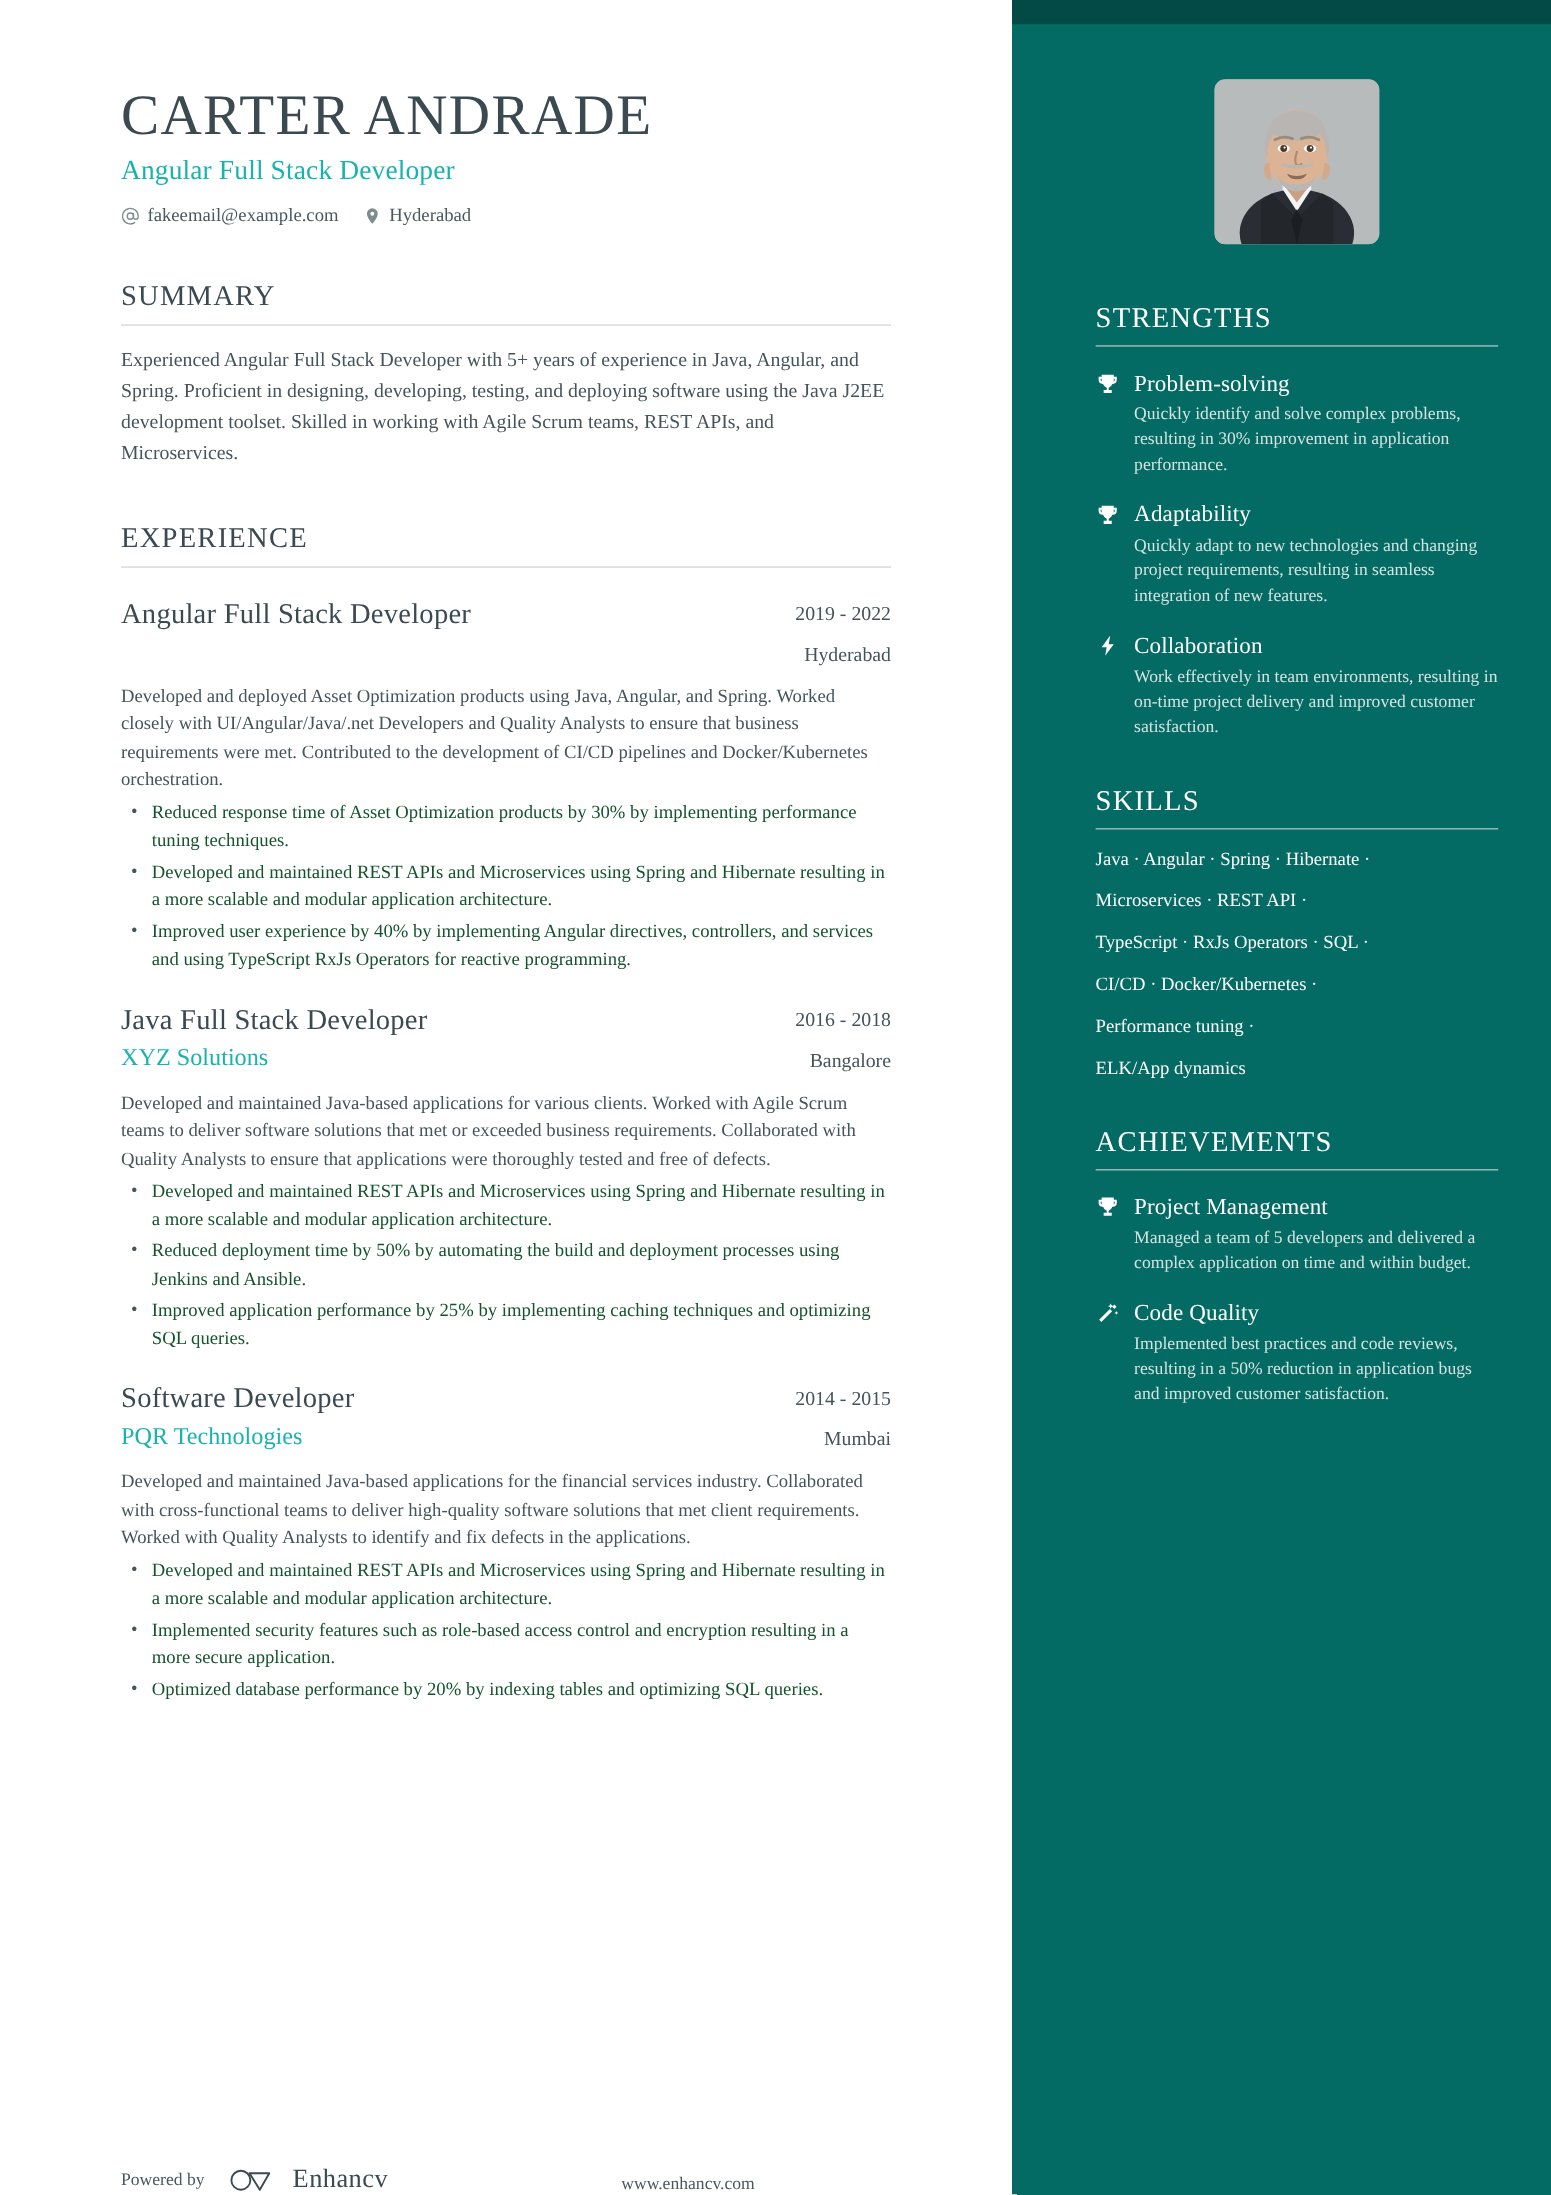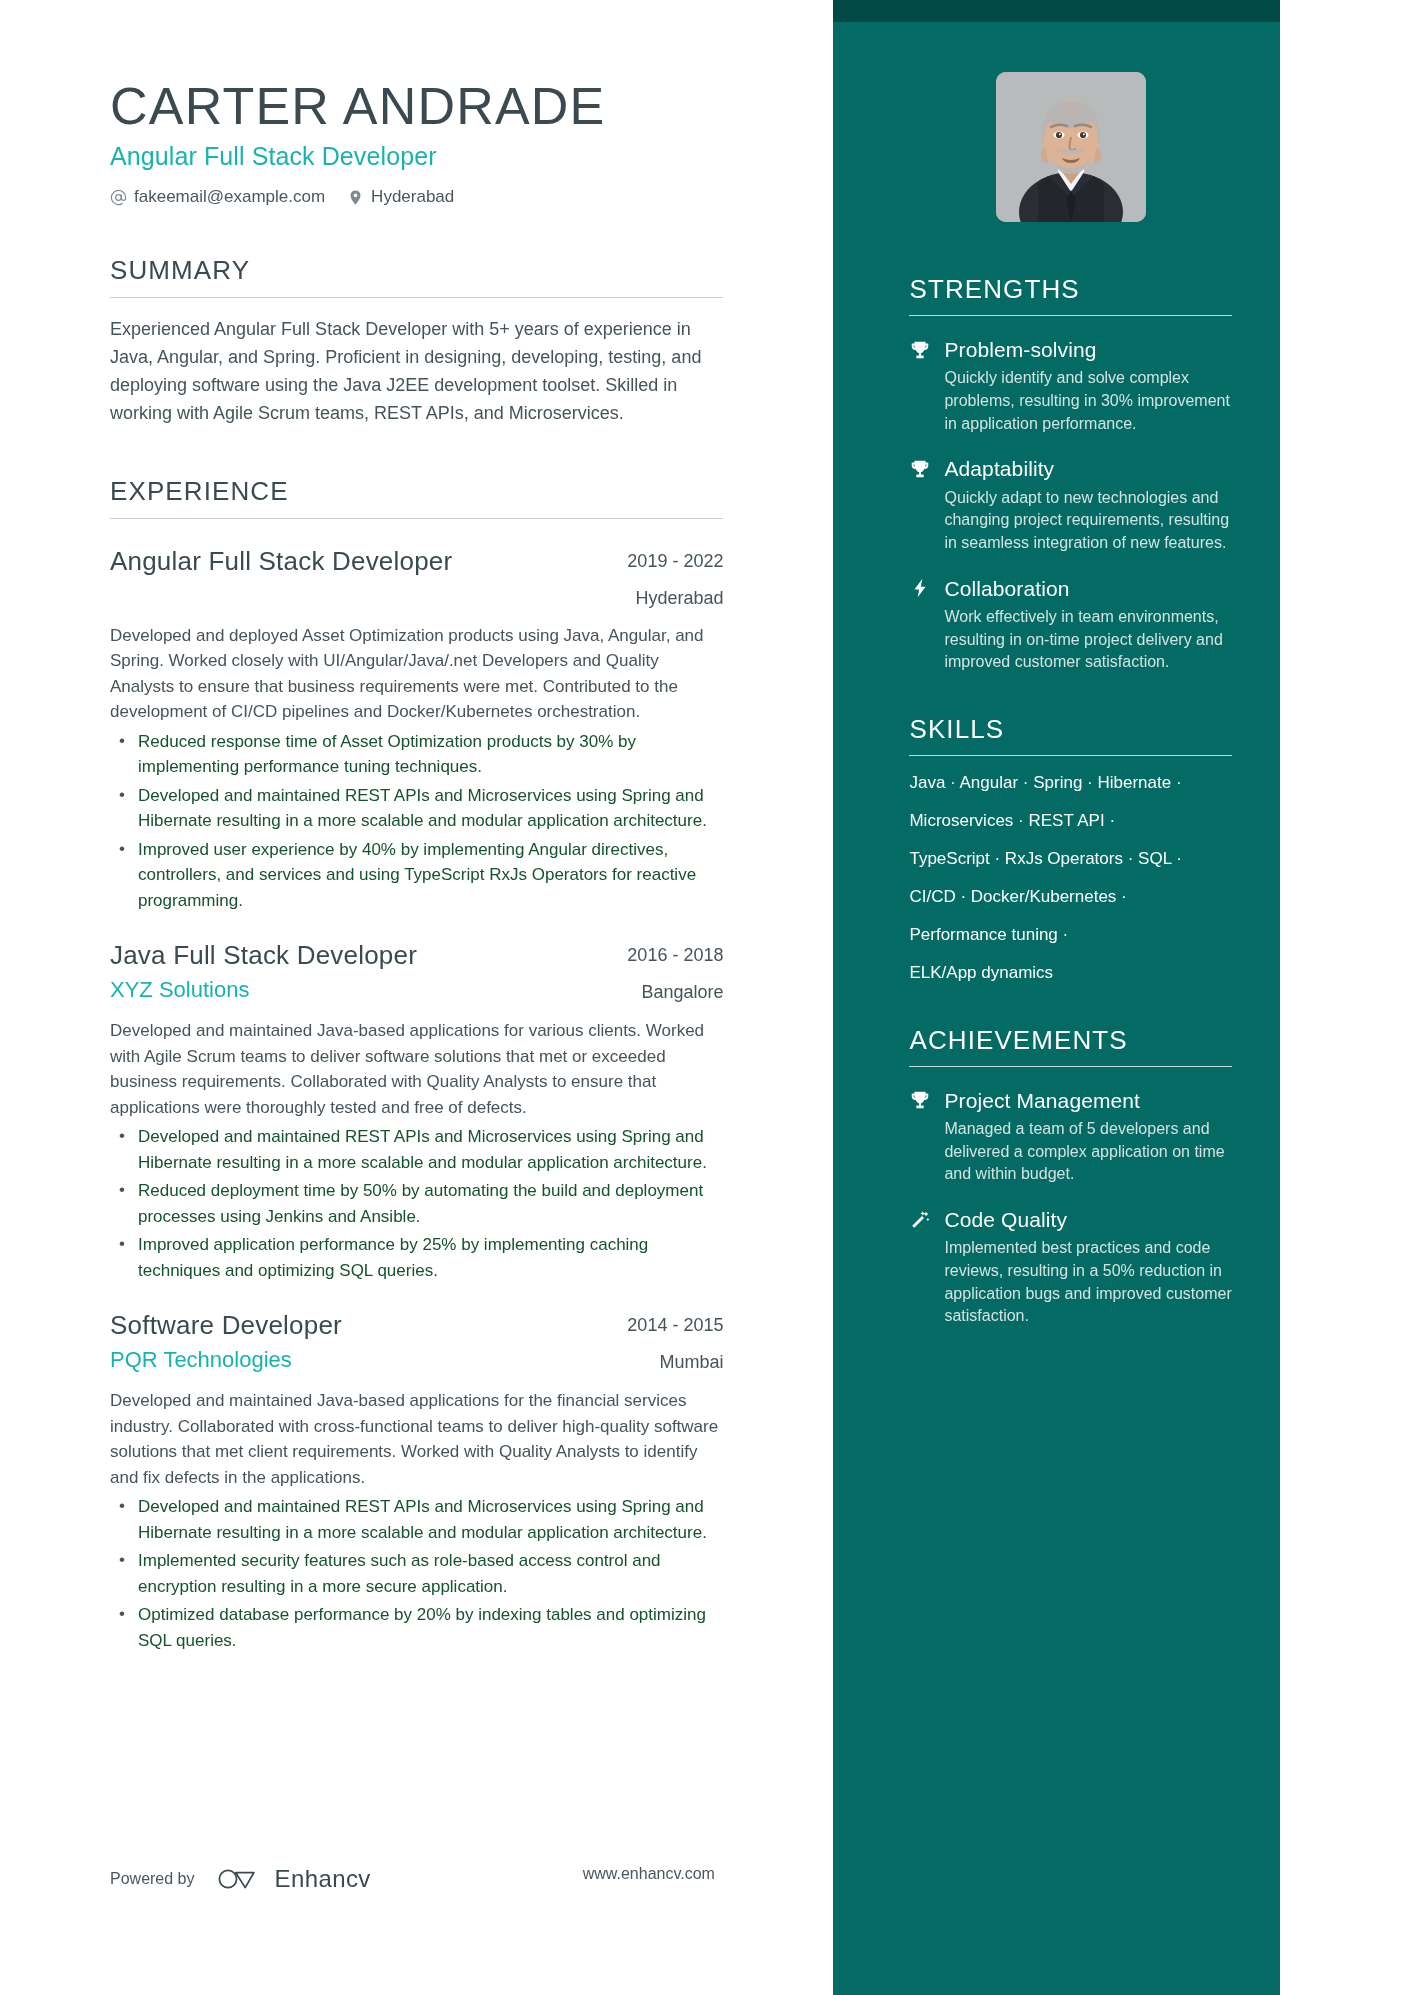--- a/index.html
+++ b/index.html
@@ -4,21 +4,21 @@
 <style>
   * { margin:0; padding:0; box-sizing:border-box; }
   html, body { width:1410px; height:1995px; }
   body {
     font-family: "Liberation Sans", sans-serif;
     background:#ffffff;
     color:#3c4a4f;
     position:relative;
     overflow:hidden;
   }
-  .page { position:relative; width:1280px; height:1995px; display:flex; }
+  .page { position:relative; width:1410px; height:1995px; display:flex;font-family:Liberation Serif, serif; }
 
   
   .main {
     width:920px;
     padding:0 0 0 0;
     position:relative;
   }
   .main-inner { padding:78px 110px 0 110px; }
 
   .name {
@@ -111,21 +111,21 @@
   }
 
   
   .footer {
     position:absolute;
     left:110px;
     right:0;
     bottom:0;
     height:130px;
     display:flex;
-    align-items:flex-start;
+    align-items:flex-end;
   }
   .powered {
     display:flex;
     align-items:center;
     gap:22px;
   }
   .powered-label { font-size:16px; color:#4a585e; }
   .brand { display:flex; align-items:center; gap:11px; }
   .brand-mark { width:47px; height:26px; color:#3b4a50; }
   .brand-mark svg { width:100%; height:100%; display:block; }

